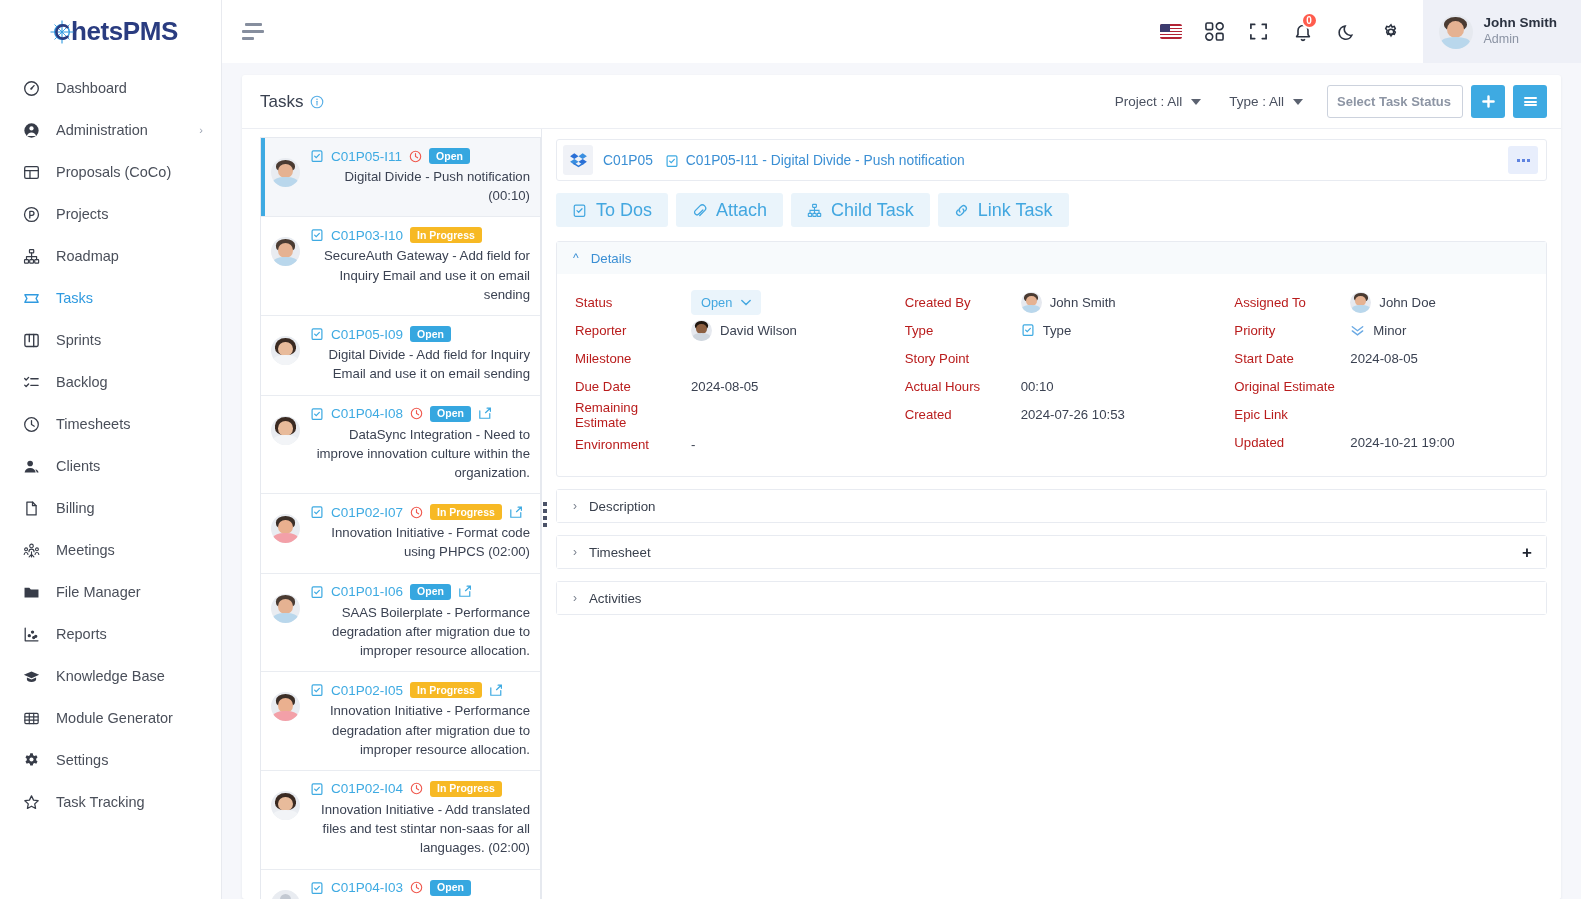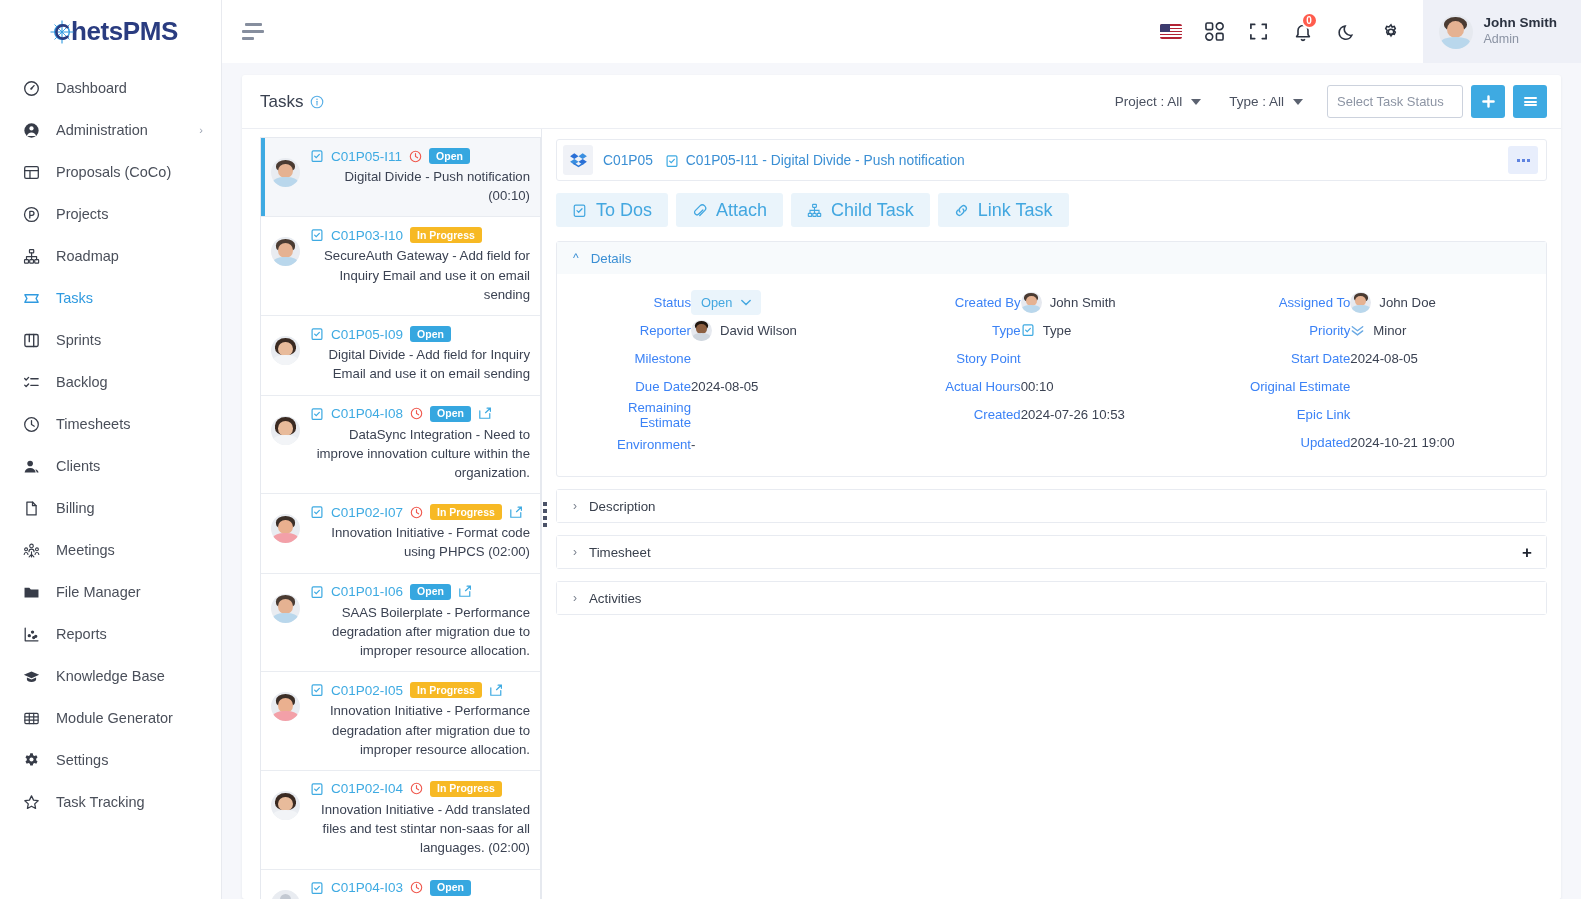--- a/index.html
+++ b/index.html
@@ -104,21 +104,21 @@
   .info-ico { margin-left: 7px; color: #57aee6; display: inline-flex; vertical-align: middle; }
   .head-tools { margin-left: auto; display: flex; align-items: center; gap: 0; }
   .dd-filter {
     font-size: 13.5px; color: #4a5160; display: flex; align-items: center;
     gap: 9px; cursor: pointer; padding: 0 14px;
   }
   .caret { width: 0; height: 0; border-left: 5px solid transparent; border-right: 5px solid transparent; border-top: 6px solid #5b6270; }
   .status-input {
     width: 136px; height: 33px; border: 1px solid #ccd2dd; border-radius: 3px;
     font-size: 13px; color: #5b6270; padding: 0 9px; margin-left: 10px;
-    font-family: "Liberation Sans", sans-serif; outline: none; background: #fff;
+    font-family: "Liberation Sans", sans-serif; outline: none; background: #fff; font-weight: bold;
   }
   .status-input::placeholder { color: #8d95a4; }
   .sq-btn {
     width: 34px; height: 33px; border-radius: 3px; background: #3eaae2; color: #fff;
     display: flex; align-items: center; justify-content: center; margin-left: 8px;
     cursor: pointer; border: none; font-size: 17px; font-weight: 700;
   }
   .sq-btn.list i { display: block; width: 13px; height: 2px; background: #fff; border-radius: 1px; margin: 1.5px 0;}
 
   
@@ -197,21 +197,21 @@
     cursor: pointer;
   }
   .panel-head.plain { background: #fff; color: #39404d; }
   .chev { color: #7a828f; font-size: 12px; display: inline-block; }
   .chev.up { color: #3b8fd4; }
   .plus-r { margin-left: auto; color: #1f2430; font-size: 17px; font-weight: 700; line-height: 1; }
 
   .grid3 { display: flex; padding: 14px 0 18px 0; }
   .gcol { flex: 1; padding: 0 16px 0 18px; }
   .grow { display: flex; align-items: center; min-height: 28px; margin-bottom: 0; }
-  .glabel { width: 116px; min-width: 116px; color: #3b82f6; font-size: 13.2px; text-align: right; }
+  .glabel { width: 116px; min-width: 116px; color: #b91c1c; font-size: 13.2px; }
   .gval { color: #3b4252; font-size: 13.2px; display: flex; align-items: center; gap: 8px; }
   .gval .mini-av {
     width: 21px; height: 21px; border-radius: 50%; background: #e6e9ef; overflow: hidden;
     position: relative; flex: none;
   }
   .pill-dd {
     background: #eaf4fb; color: #43a7e0; border-radius: 4px; padding: 5px 10px;
     font-size: 12.8px; display: inline-flex; align-items: center; gap: 9px; cursor: pointer;
   }
 

